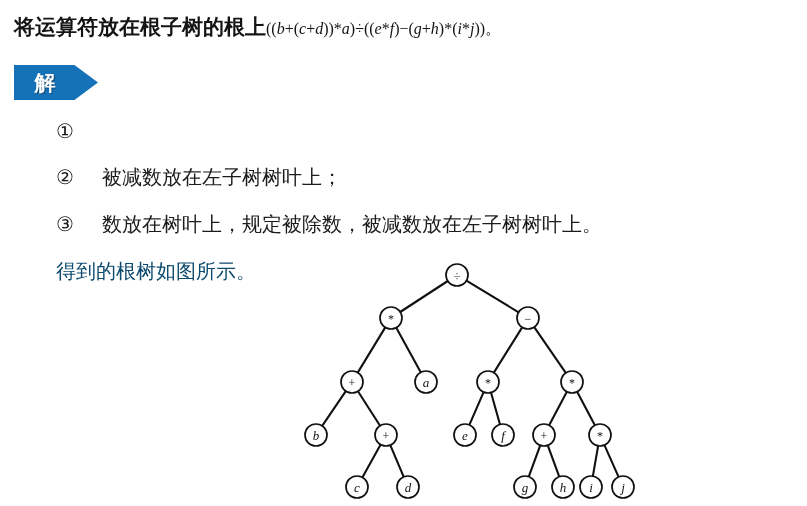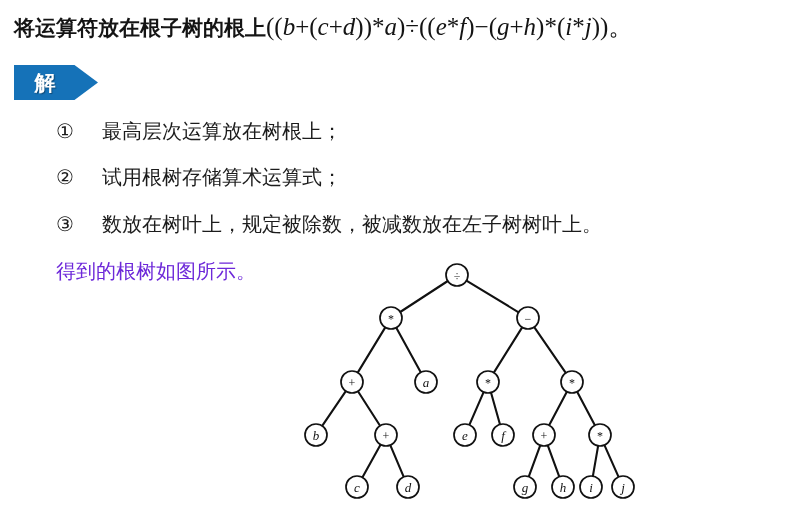--- a/index.html
+++ b/index.html
@@ -30,21 +30,21 @@
     white-space: nowrap;
     color: #141414;
   }
   #problem-title .cn {
     font-family: "Liberation Sans", sans-serif;
     font-weight: 600;
     font-size: 21px;
   }
   #problem-title .expr {
     font-family: "Liberation Serif", serif;
-    font-size: 25px;
+    font-size: 16px;
   }
   #problem-title .expr i {
     font-style: italic;
   }
 
   
   #solution-banner {
     position: absolute;
     left: 14px;
     top: 65px;
@@ -97,21 +97,21 @@
   #step-2 { top: 164px; }
   #step-3 { top: 211px; }
 
   #closing-line {
     position: absolute;
     left: 56px;
     top: 258px;
     font-family: "Liberation Sans", sans-serif;
     font-size: 20px;
     line-height: 26px;
-    color: #6d28d9;
+    color: #0c4a6e;
     white-space: nowrap;
   }
 
   
   #tree-figure {
     position: absolute;
     left: 290px;
     top: 255px;
     width: 370px;
     height: 251px;
@@ -150,25 +150,24 @@
   <span class="cn">将运算符放在根子树的根上</span><span class="expr" id="expr-host"><span>((</span><i>b</i><span>+(</span><i>c</i><span>+</span><i>d</i><span>))*</span><i>a</i><span>)÷((</span><i>e</i><span>*</span><i>f</i><span>)−(</span><i>g</i><span>+</span><i>h</i><span>)*(</span><i>i</i><span>*</span><i>j</i><span>))。</span></span>
 </div>
 
 <div id="solution-banner">
   <div class="shape"></div>
   <div class="label">解</div>
 </div>
 
 <div class="step" id="step-1">
   <span class="marker">①</span>
-  <span class="text">最高层次运算放在树根上；</span>
 </div>
 <div class="step" id="step-2">
   <span class="marker">②</span>
-  <span class="text">试用根树存储算术运算式；</span>
+  <span class="text">被减数放在左子树树叶上；</span>
 </div>
 <div class="step" id="step-3">
   <span class="marker">③</span>
   <span class="text">数放在树叶上，规定被除数，被减数放在左子树树叶上。</span>
 </div>
 
 <div id="closing-line">得到的根树如图所示。</div>
 
 <div id="tree-figure">
   <svg id="tree-svg" width="370" height="251" viewBox="0 0 370 251">

